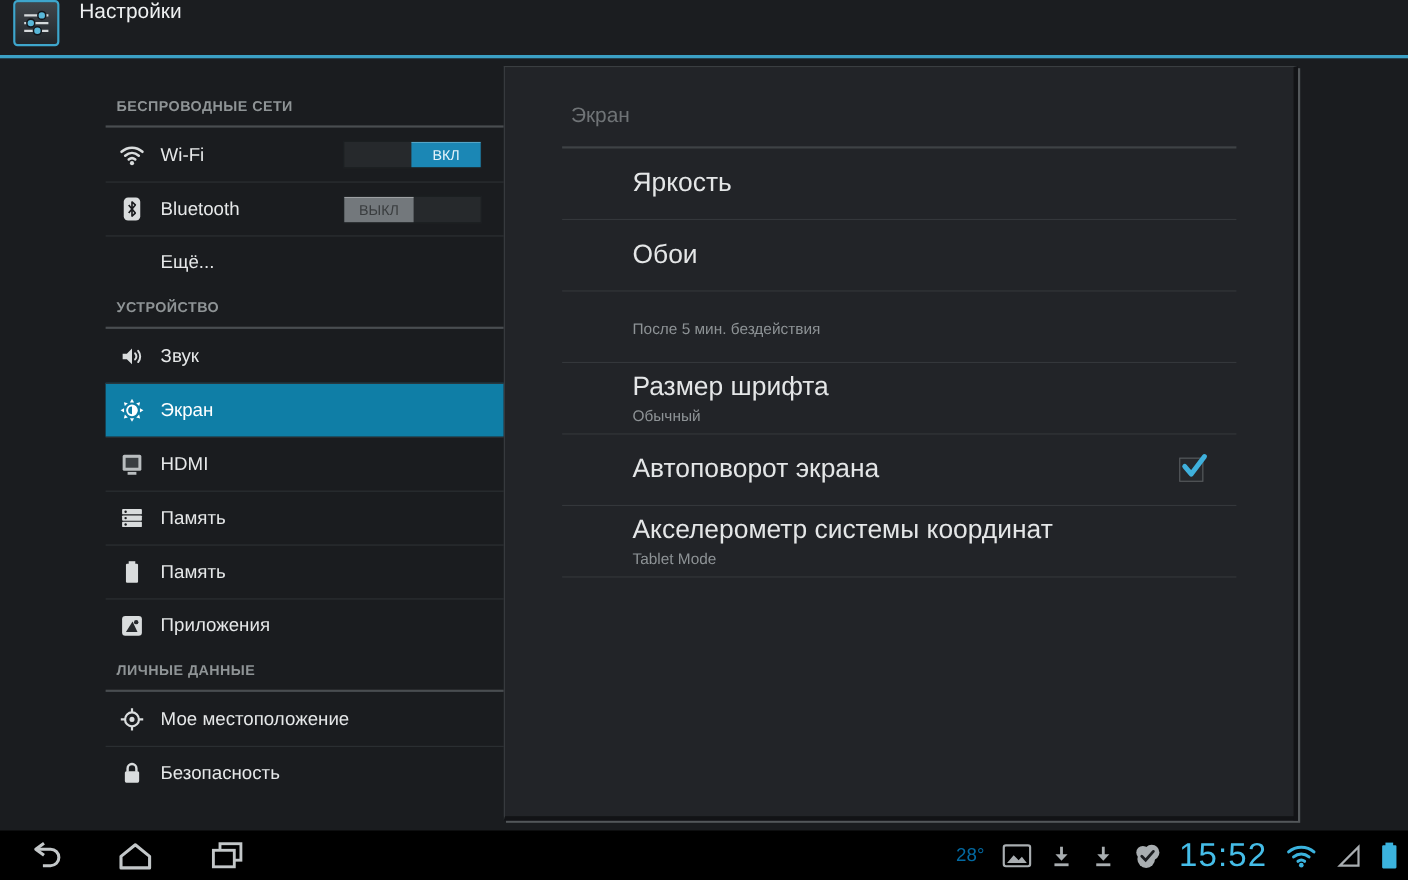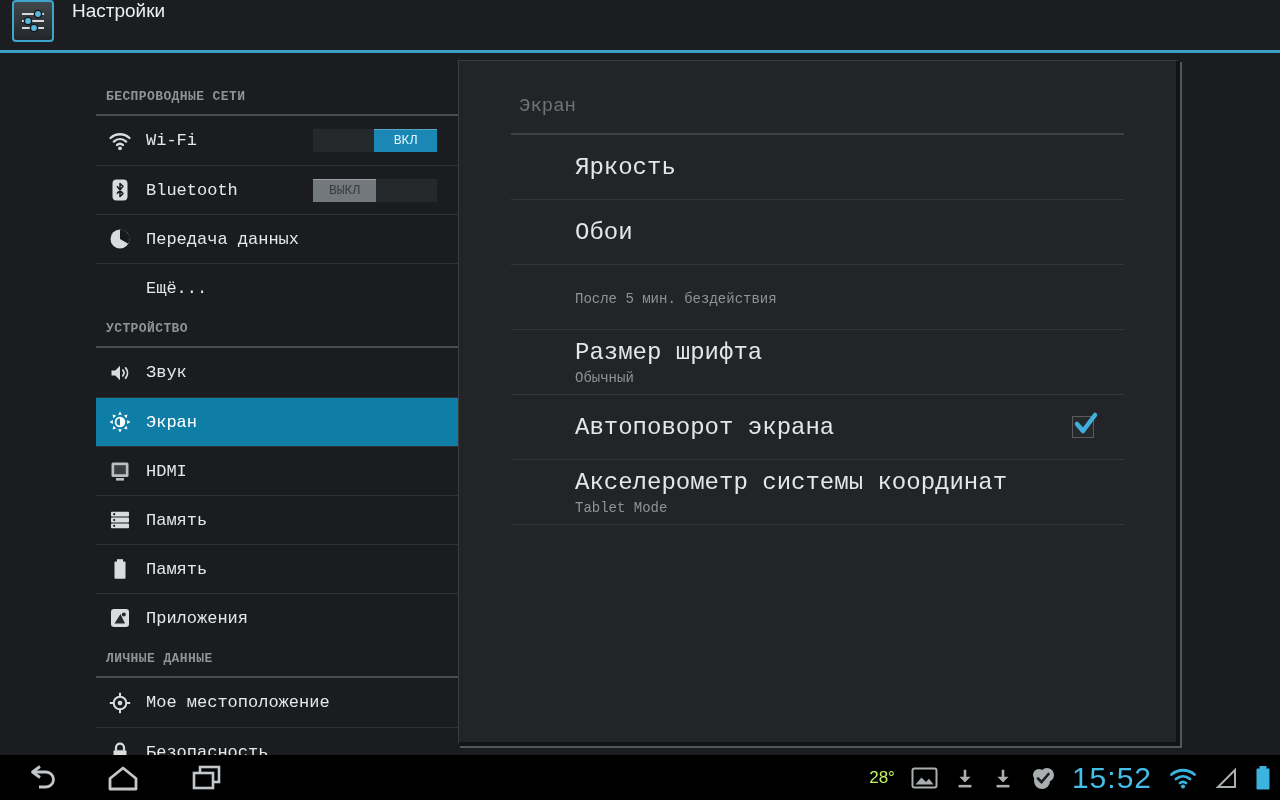--- a/index.html
+++ b/index.html
@@ -23,21 +23,20 @@
     border:2px solid #3ea6cc; border-radius:4px;
     background:linear-gradient(#41474c,#22262a);
     display:flex; align-items:center; justify-content:center;
   }
   #app-title { margin-left:18px; font-size:19px; color:#eef0f1; }
 
   
   #content {
     position:absolute; left:0; top:56px; width:1280px; height:699px;
     overflow:hidden;
-    font-family:Liberation Mono, monospace;
   }
 
   
   #sidebar { position:absolute; left:96px; top:0; width:362px; }
   .sec-hdr {
     margin-top:8px; padding:0 0 8px 10px;
     font-size:13px; font-weight:bold; letter-spacing:.4px;
     color:#8f9496; line-height:18px;
     border-bottom:2px solid #494d50;
   }
@@ -104,21 +103,21 @@
   #navbar {
     position:absolute; left:0; bottom:0; width:1280px; height:45px;
     background:#000; display:flex; align-items:center;
   }
   .navbtns { display:flex; align-items:center; gap:46px; padding-left:20px; }
   .navbtn { width:38px; height:30px; display:flex; align-items:center; justify-content:center; }
   #status {
     position:absolute; right:8px; top:0; height:45px;
     display:flex; align-items:center; gap:16px;
   }
-  #temp { font-size:17px; color:#bef264; }
+  #temp { font-size:17px; color:#0369a1; }
   #clock { font-size:30px; color:#45bde8; letter-spacing:1px; }
   .sticon { display:flex; align-items:center; }
 </style>
 </head>
 <body>
 
 <div id="topbar">
   <div id="app-icon">
     <svg width="34" height="34" viewBox="0 0 34 34">
       <g stroke="#d5d9db" stroke-width="2">
@@ -159,27 +158,20 @@
       <svg class="sicon" viewBox="0 0 24 24">
         <rect x="4.5" y="1.5" width="15" height="21" rx="4" fill="#d9dcdd"></rect>
         <path d="M9 8.3 L15 15.7 L12 18.4 L12 5.6 L15 8.3 L9 15.7" stroke="#1a1c1f" stroke-width="1.5" fill="none" stroke-linejoin="round"></path>
       </svg>
       <span class="slabel">Bluetooth</span>
       <div class="switch off">
         <div class="thumb">ВЫКЛ</div>
       </div>
     </div>
 
-    <div class="srow">
-      <svg class="sicon" viewBox="0 0 24 24">
-        <circle cx="12" cy="12" r="9.5" fill="#d9dcdd"></circle>
-        <path d="M12 12 L12 2.5 A9.5 9.5 0 0 1 20.2 16.8 Z" fill="#17191c"></path>
-      </svg>
-      <span class="slabel">Передача данных</span>
-    </div>
 
     <div class="srow">
       <span class="spacer"></span>
       <span class="slabel">Ещё...</span>
     </div>
 
     <div class="sec-hdr">УСТРОЙСТВО</div>
 
     <div class="srow">
       <svg class="sicon" viewBox="0 0 24 24">

